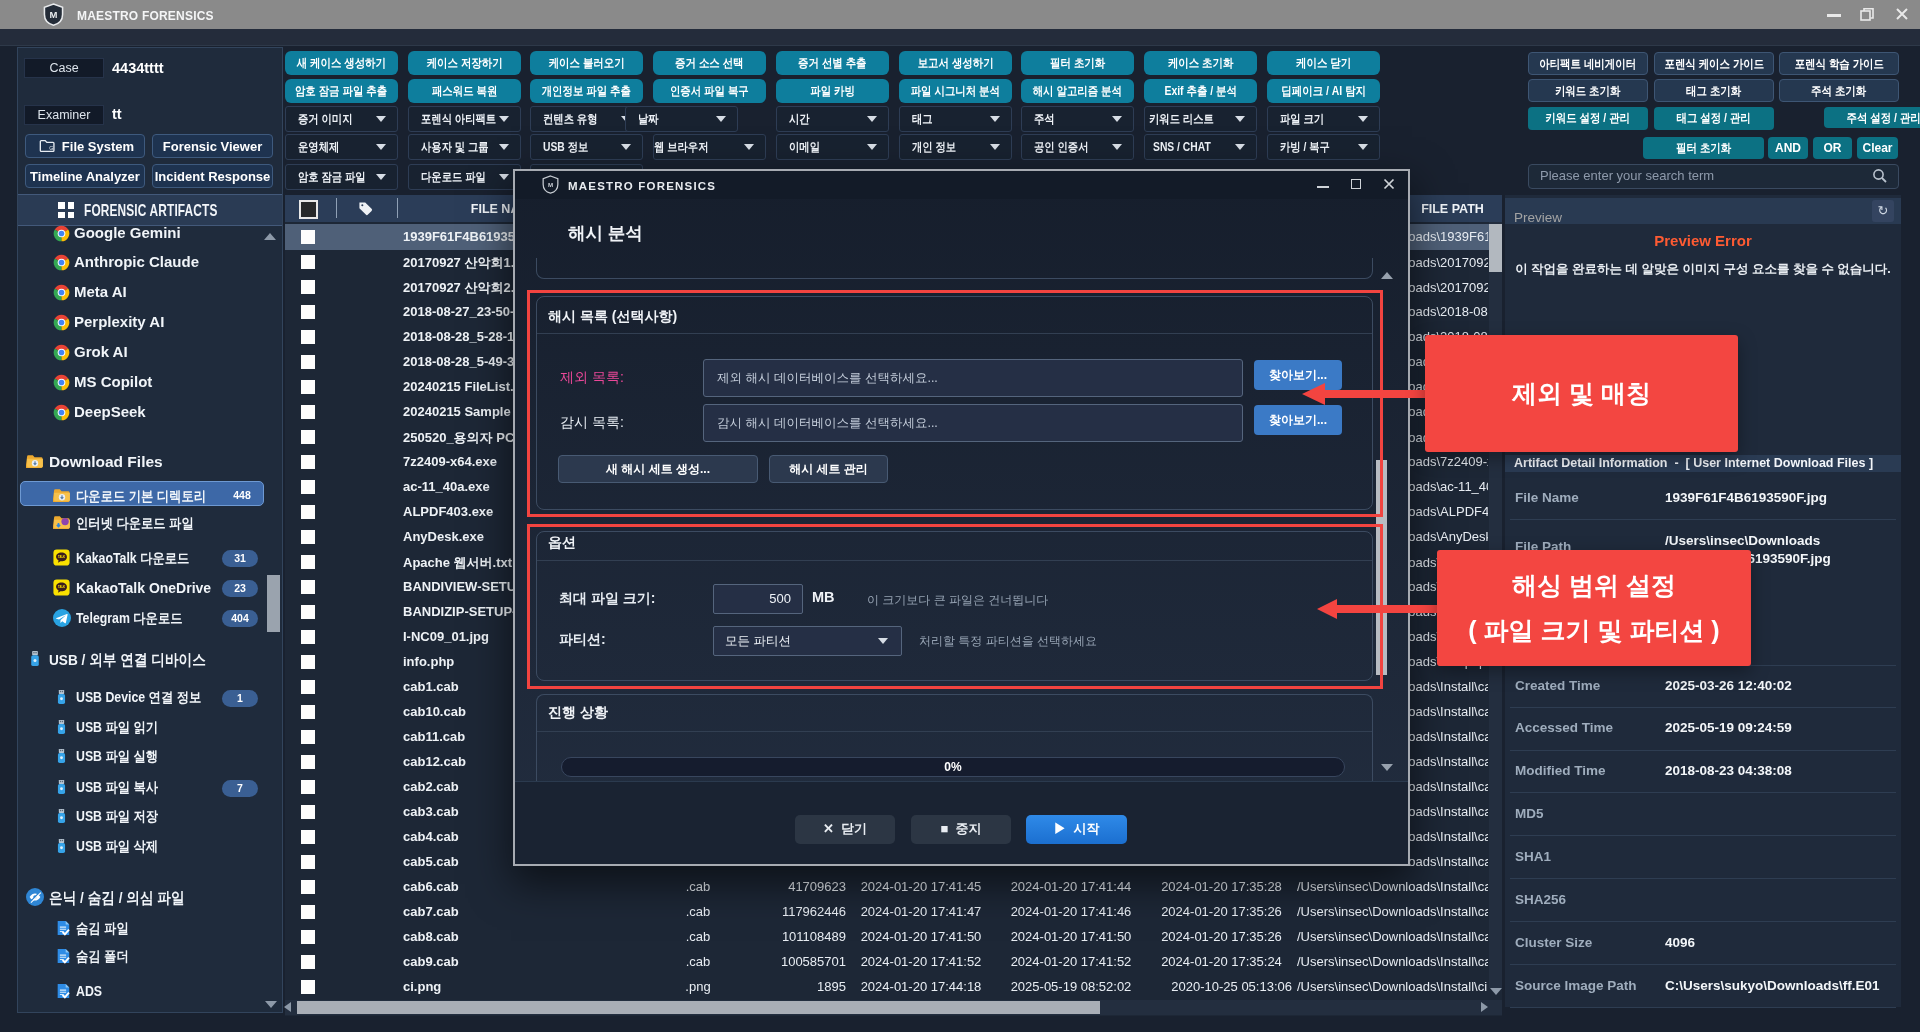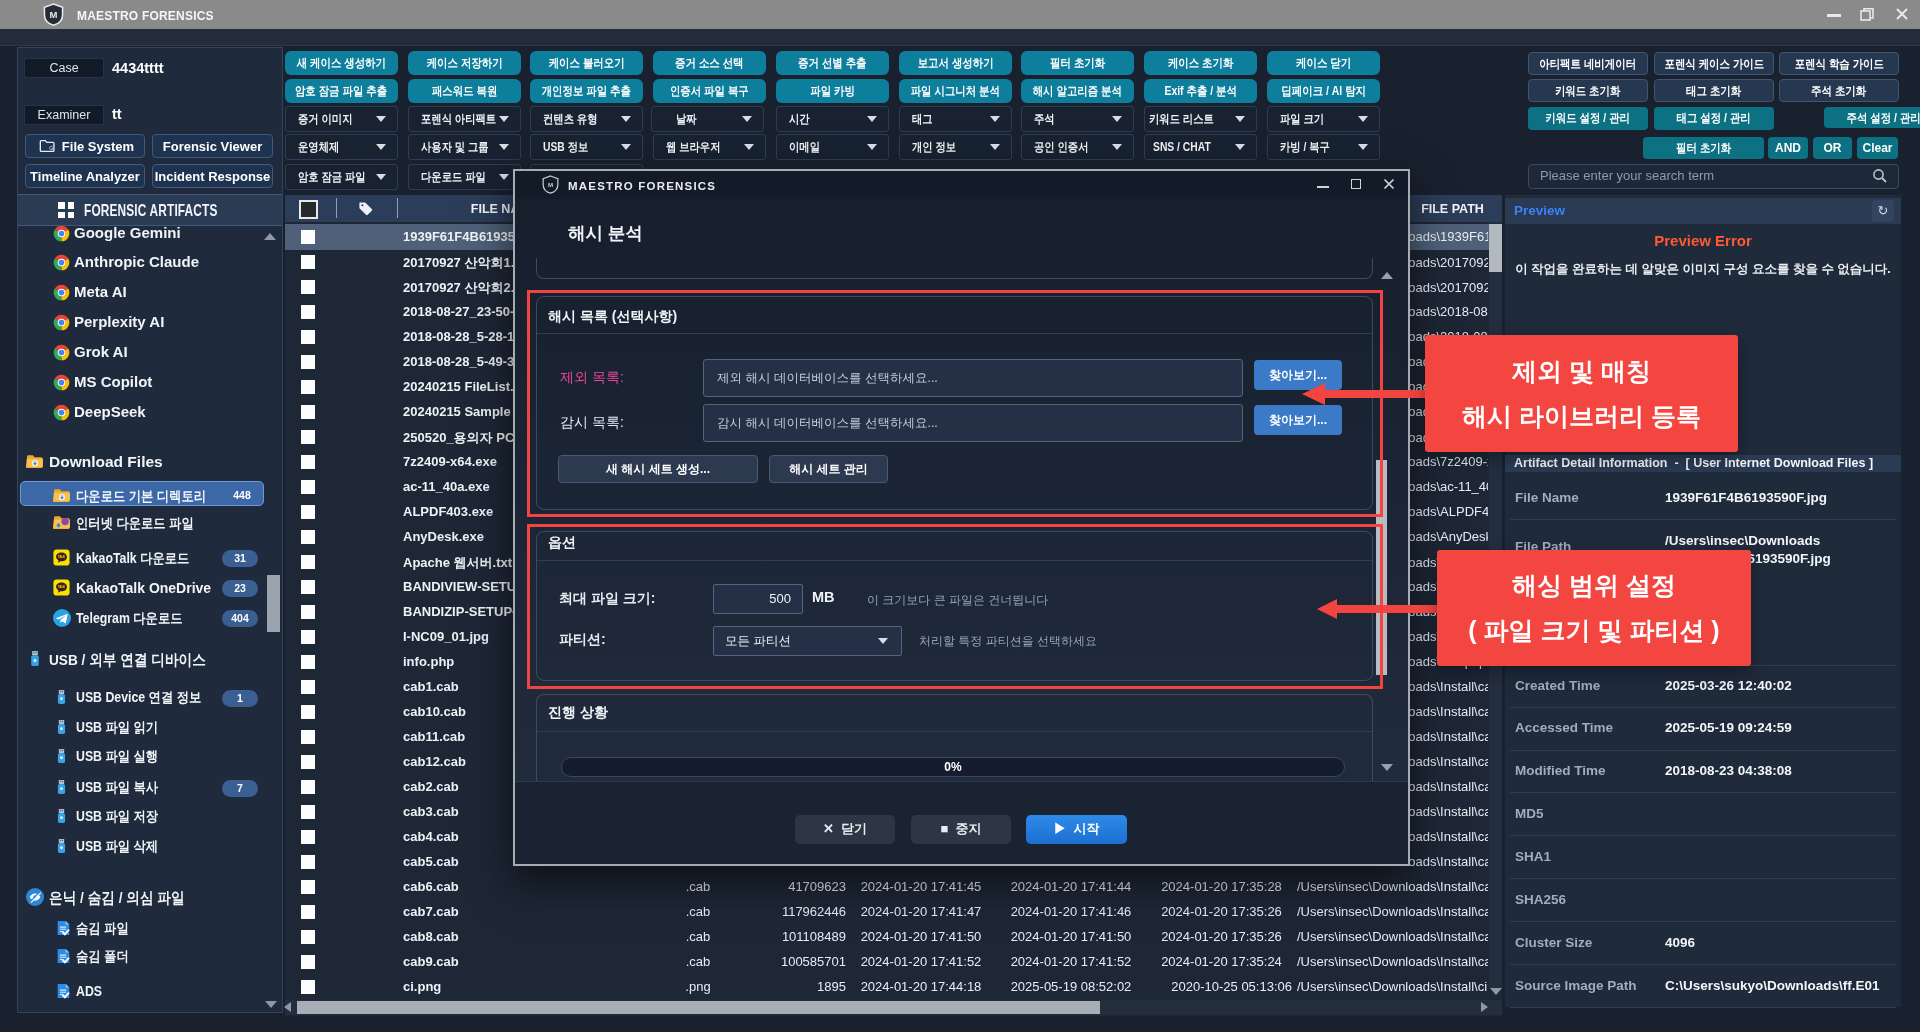--- a/index.html
+++ b/index.html
@@ -256,30 +256,30 @@
 <div class="teal" style="position:absolute;left:530px;top:79px;width:113px;height:24px;text-align:center;line-height:24px"><span style="display:inline-block;transform:scaleX(0.87);white-space:nowrap">개인정보 파일 추출</span></div>
 <div class="teal" style="position:absolute;left:653px;top:79px;width:113px;height:24px;text-align:center;line-height:24px"><span style="display:inline-block;transform:scaleX(0.87);white-space:nowrap">인증서 파일 복구</span></div>
 <div class="teal" style="position:absolute;left:776px;top:79px;width:113px;height:24px;text-align:center;line-height:24px"><span style="display:inline-block;transform:scaleX(0.87);white-space:nowrap">파일 카빙</span></div>
 <div class="teal" style="position:absolute;left:899px;top:79px;width:113px;height:24px;text-align:center;line-height:24px"><span style="display:inline-block;transform:scaleX(0.87);white-space:nowrap">파일 시그니처 분석</span></div>
 <div class="teal" style="position:absolute;left:1021px;top:79px;width:113px;height:24px;text-align:center;line-height:24px"><span style="display:inline-block;transform:scaleX(0.87);white-space:nowrap">해시 알고리즘 분석</span></div>
 <div class="teal" style="position:absolute;left:1144px;top:79px;width:113px;height:24px;text-align:center;line-height:24px"><span style="display:inline-block;transform:scaleX(0.87);white-space:nowrap">Exif 추출 / 분석</span></div>
 <div class="teal" style="position:absolute;left:1267px;top:79px;width:113px;height:24px;text-align:center;line-height:24px"><span style="display:inline-block;transform:scaleX(0.87);white-space:nowrap">딥페이크 / AI 탐지</span></div>
 <div class="dd" style="position:absolute;left:285px;top:106px;width:113px;height:26px;line-height:25px;padding-left:12px"><span style="display:inline-block;transform:scaleX(0.86);transform-origin:0 50%;white-space:nowrap">증거 이미지</span><span class="dda"></span></div>
 <div class="dd" style="position:absolute;left:408px;top:106px;width:113px;height:26px;line-height:25px;padding-left:12px"><span style="display:inline-block;transform:scaleX(0.86);transform-origin:0 50%;white-space:nowrap">포렌식 아티팩트</span><span class="dda"></span></div>
 <div class="dd" style="position:absolute;left:530px;top:106px;width:113px;height:26px;line-height:25px;padding-left:12px"><span style="display:inline-block;transform:scaleX(0.86);transform-origin:0 50%;white-space:nowrap">컨텐츠 유형</span><span class="dda"></span></div>
-<div class="dd" style="position:absolute;left:651px;top:106px;width:113px;height:26px;line-height:25px;padding-left:24px"><span style="display:inline-block;transform:scaleX(0.86);transform-origin:0 50%;white-space:nowrap">날짜</span><span class="dda"></span></div>
+<div class="dd" style="position:absolute;left:625px;top:106px;width:113px;height:26px;line-height:25px;padding-left:12px"><span style="display:inline-block;transform:scaleX(0.86);transform-origin:0 50%;white-space:nowrap">날짜</span><span class="dda"></span></div>
 <div class="dd" style="position:absolute;left:776px;top:106px;width:113px;height:26px;line-height:25px;padding-left:12px"><span style="display:inline-block;transform:scaleX(0.86);transform-origin:0 50%;white-space:nowrap">시간</span><span class="dda"></span></div>
 <div class="dd" style="position:absolute;left:899px;top:106px;width:113px;height:26px;line-height:25px;padding-left:12px"><span style="display:inline-block;transform:scaleX(0.86);transform-origin:0 50%;white-space:nowrap">태그</span><span class="dda"></span></div>
 <div class="dd" style="position:absolute;left:1021px;top:106px;width:113px;height:26px;line-height:25px;padding-left:12px"><span style="display:inline-block;transform:scaleX(0.86);transform-origin:0 50%;white-space:nowrap">주석</span><span class="dda"></span></div>
 <div class="dd" style="position:absolute;left:1144px;top:106px;width:113px;height:26px;line-height:25px;padding-left:4px"><span style="display:inline-block;transform:scaleX(0.86);transform-origin:0 50%;white-space:nowrap">키워드 리스트</span><span class="dda"></span></div>
 <div class="dd" style="position:absolute;left:1267px;top:106px;width:113px;height:26px;line-height:25px;padding-left:12px"><span style="display:inline-block;transform:scaleX(0.86);transform-origin:0 50%;white-space:nowrap">파일 크기</span><span class="dda"></span></div>
 <div class="dd" style="position:absolute;left:285px;top:134px;width:113px;height:26px;line-height:25px;padding-left:12px"><span style="display:inline-block;transform:scaleX(0.86);transform-origin:0 50%;white-space:nowrap">운영체제</span><span class="dda"></span></div>
 <div class="dd" style="position:absolute;left:408px;top:134px;width:113px;height:26px;line-height:25px;padding-left:12px"><span style="display:inline-block;transform:scaleX(0.86);transform-origin:0 50%;white-space:nowrap">사용자 및 그룹</span><span class="dda"></span></div>
 <div class="dd" style="position:absolute;left:530px;top:134px;width:113px;height:26px;line-height:25px;padding-left:12px"><span style="display:inline-block;transform:scaleX(0.86);transform-origin:0 50%;white-space:nowrap">USB 정보</span><span class="dda"></span></div>
-<div class="dd" style="position:absolute;left:653px;top:134px;width:113px;height:26px;line-height:25px;padding-left:12px"><span style="display:inline-block;transform:scaleX(0.86);transform-origin:0 50%;white-space:nowrap">웹 브라우저</span><span class="dda"></span></div>
+<div class="dd" style="position:absolute;left:653px;top:134px;width:113px;height:26px;line-height:25px;"><span style="display:inline-block;transform:scaleX(0.86);transform-origin:0 50%;white-space:nowrap">웹 브라우저</span><span class="dda"></span></div>
 <div class="dd" style="position:absolute;left:776px;top:134px;width:113px;height:26px;line-height:25px;padding-left:12px"><span style="display:inline-block;transform:scaleX(0.86);transform-origin:0 50%;white-space:nowrap">이메일</span><span class="dda"></span></div>
 <div class="dd" style="position:absolute;left:899px;top:134px;width:113px;height:26px;line-height:25px;padding-left:12px"><span style="display:inline-block;transform:scaleX(0.86);transform-origin:0 50%;white-space:nowrap">개인 정보</span><span class="dda"></span></div>
 <div class="dd" style="position:absolute;left:1021px;top:134px;width:113px;height:26px;line-height:25px;padding-left:12px"><span style="display:inline-block;transform:scaleX(0.86);transform-origin:0 50%;white-space:nowrap">공인 인증서</span><span class="dda"></span></div>
 <div class="dd" style="position:absolute;left:1144px;top:134px;width:113px;height:26px;line-height:25px;padding-left:8px"><span style="display:inline-block;transform:scaleX(0.86);transform-origin:0 50%;white-space:nowrap">SNS / CHAT</span><span class="dda"></span></div>
 <div class="dd" style="position:absolute;left:1267px;top:134px;width:113px;height:26px;line-height:25px;padding-left:12px"><span style="display:inline-block;transform:scaleX(0.86);transform-origin:0 50%;white-space:nowrap">카빙 / 복구</span><span class="dda"></span></div>
 <div class="dd" style="position:absolute;left:285px;top:164px;width:113px;height:26px;line-height:25px;padding-left:12px"><span style="display:inline-block;transform:scaleX(0.86);transform-origin:0 50%;white-space:nowrap">암호 잠금 파일</span><span class="dda"></span></div>
 <div class="dd" style="position:absolute;left:408px;top:164px;width:113px;height:26px;line-height:25px;padding-left:12px"><span style="display:inline-block;transform:scaleX(0.86);transform-origin:0 50%;white-space:nowrap">다운로드 파일</span><span class="dda"></span></div>
 <div class="dd" style="position:absolute;left:530px;top:164px;width:113px;height:26px;line-height:25px;padding-left:12px"><span style="display:inline-block;transform:scaleX(0.86);transform-origin:0 50%;white-space:nowrap">컨텐츠 유형</span><span class="dda"></span></div>
 <div class="nbtn" style="position:absolute;left:1528px;top:52px;width:120px;height:23px;text-align:center;line-height:22px"><span style="display:inline-block;transform:scaleX(0.87);white-space:nowrap">아티팩트 네비게이터</span></div>
 <div class="nbtn" style="position:absolute;left:1528px;top:79px;width:120px;height:23px;text-align:center;line-height:22px"><span style="display:inline-block;transform:scaleX(0.87);white-space:nowrap">키워드 초기화</span></div>
@@ -439,21 +439,21 @@
 </div>
 <div style="position:absolute;left:1489px;top:222px;width:13px;height:766px;background:#232e3f"></div>
 <div style="position:absolute;left:1489px;top:224px;width:13px;height:48px;background:#b2b8bf"></div>
 <div style="position:absolute;left:1490px;top:988px;width:0;height:0;border-left:6px solid transparent;border-right:6px solid transparent;border-top:7px solid #8d99a8"></div>
 <div style="position:absolute;left:285px;top:1000px;width:1217px;height:15px;background:#232e3f"></div>
 <div style="position:absolute;left:297px;top:1001px;width:803px;height:13px;background:#a9aeb6"></div>
 <div style="position:absolute;left:284px;top:1002px;width:0;height:0;border-top:5px solid transparent;border-bottom:5px solid transparent;border-right:7px solid #8d99a8"></div>
 <div style="position:absolute;left:1481px;top:1002px;width:0;height:0;border-top:5px solid transparent;border-bottom:5px solid transparent;border-left:7px solid #8d99a8"></div>
 <div style="position:absolute;left:1505px;top:195px;width:396px;height:812px;background:#1f2a3b"></div>
 <div style="position:absolute;left:1505px;top:198px;width:396px;height:26px;background:#293a52"></div>
-<div style="position:absolute;left:1514px;top:203px;color:#3b82f6;font-size:13.5px;font-weight:700">Preview</div>
+<div style="position:absolute;left:1514px;top:210px;color:#a3a3a3;font-size:13.5px;font-weight:400">Preview</div>
 <div style="position:absolute;left:1872px;top:200px;width:22px;height:22px;background:#344460;border-radius:3px;color:#cdd6e2;font-size:13px;text-align:center;line-height:21px">↻</div>
 <div style="position:absolute;left:1505px;top:232px;width:396px;text-align:center;color:#fe5b33;font-size:15px;font-weight:700">Preview Error</div>
 <div style="position:absolute;left:1505px;top:261px;width:396px;text-align:center;color:#e9edf2;font-size:12.5px;font-weight:600">이 작업을 완료하는 데 알맞은 이미지 구성 요소를 찾을 수 없습니다.</div>
 <div style="position:absolute;left:1505px;top:455px;width:396px;height:17px;background:#2a3b53"></div>
 <div style="position:absolute;left:1514px;top:456px;color:#f2f5f9;font-size:12.5px;font-weight:700">Artifact Detail Information&nbsp; -&nbsp; [ User Internet Download Files ]</div>
 <div class="lbl" style="position:absolute;left:1515px;top:490px">File Name</div>
 <div class="val" style="position:absolute;left:1665px;top:490px">1939F61F4B6193590F.jpg</div>
 <div class="lbl" style="position:absolute;left:1515px;top:539px">File Path</div>
 <div class="val" style="position:absolute;left:1665px;top:533px">/Users\insec\Downloads</div>
 <div class="val" style="position:absolute;left:1665px;top:551px">\1939F61F4B6193590F.jpg</div>
@@ -529,17 +529,16 @@
 <div style="position:absolute;left:527px;top:290px;width:856px;height:227px;border:3px solid #f24440"></div>
 <div style="position:absolute;left:527px;top:524px;width:856px;height:165px;border:3px solid #f24440"></div>
 <svg style="position:absolute;left:1295px;top:375px" width="145" height="40" viewBox="0 0 145 40">
 <path d="M7 19 L30 8 L30 15 L130 15 L130 23 L30 23 L30 30 Z" fill="#f34440"></path>
   </svg>
 <svg style="position:absolute;left:1310px;top:590px" width="145" height="40" viewBox="0 0 145 40">
 <path d="M7 19 L27 9 L27 15 L127 15 L127 23 L27 23 L27 29 Z" fill="#f34440"></path>
   </svg>
 <div style="position:absolute;left:1425px;top:335px;width:313px;height:117px;border-radius:3px;background:#f34641;box-shadow:0 6px 18px rgba(0,0,0,0.35);display:flex;flex-direction:column;align-items:center;justify-content:center;color:#fff;font-size:25px;font-weight:700;line-height:45px;text-align:center">
     <div>제외 및 매칭</div>
-    <div>해시 라이브러리 등록</div>
   </div>
 <div style="position:absolute;left:1437px;top:550px;width:314px;height:116px;border-radius:3px;background:#f34641;box-shadow:0 6px 18px rgba(0,0,0,0.35);display:flex;flex-direction:column;align-items:center;justify-content:center;color:#fff;font-size:25px;font-weight:700;line-height:45px;text-align:center">
     <div>해싱 범위 설정</div>
     <div>( 파일 크기 및 파티션 )</div>
   </div>
 </body></html>

